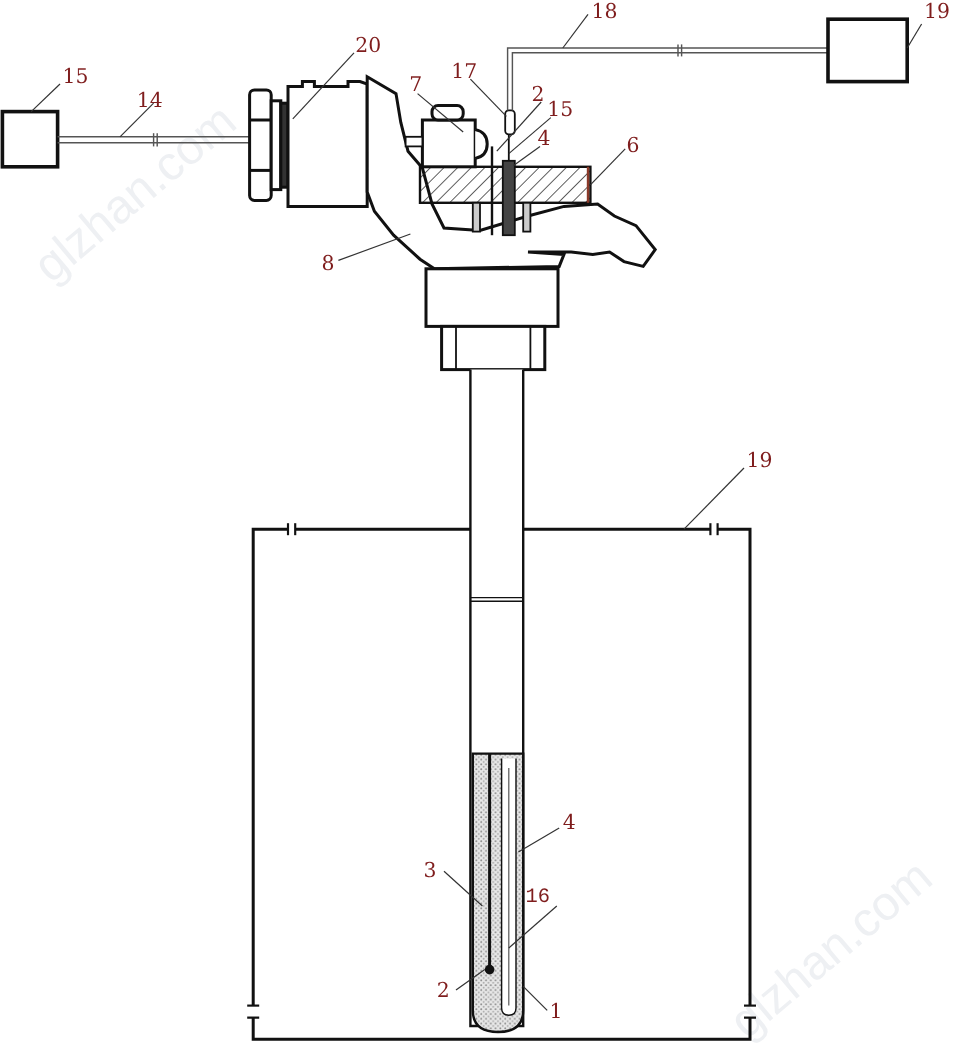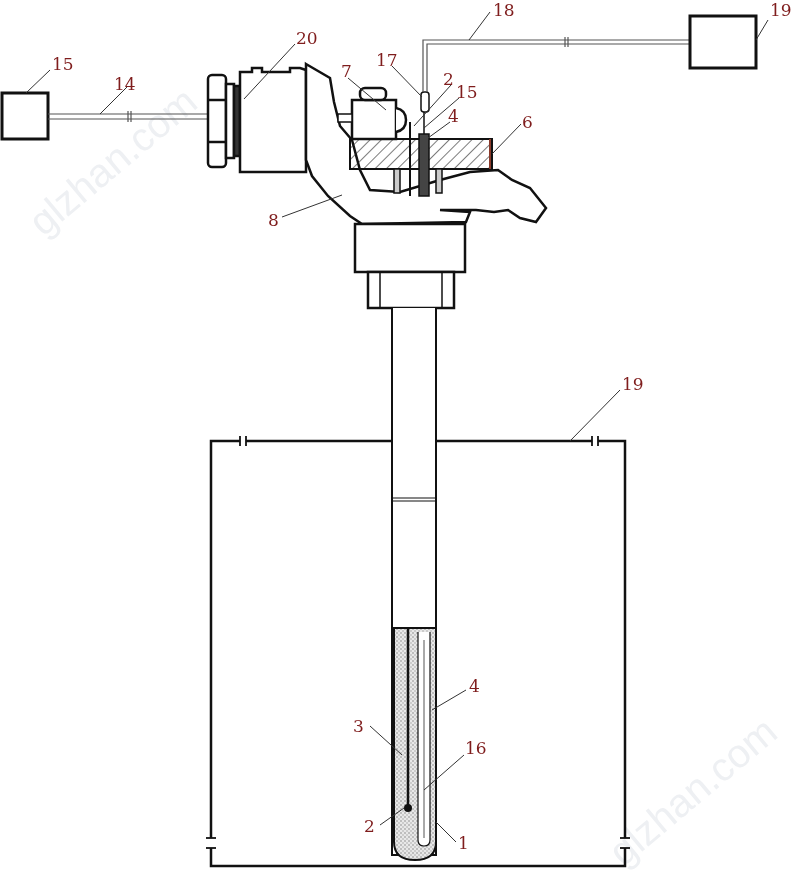--- a/index.html
+++ b/index.html
@@ -155,16 +155,16 @@
   <div class="lbl" style="left:443px;top:71px;">2</div>
   <div class="lbl" style="left:456px;top:84px;">15</div>
   <div class="lbl" style="left:448px;top:108px;">4</div>
   <div class="lbl" style="left:522px;top:114px;">6</div>
   <div class="lbl" style="left:268px;top:212px;">8</div>
   <div class="lbl" style="left:493px;top:2px;">18</div>
   <div class="lbl" style="left:770px;top:2px;">19</div>
   <div class="lbl" style="left:622px;top:376px;">19</div>
   <div class="lbl" style="left:469px;top:678px;">4</div>
   <div class="lbl" style="left:353px;top:718px;">3</div>
-  <div class="lbl" style="left:465px;top:740px;">16</div>
+  <div class="lbl" style="left:438px;top:740px;font-family:Liberation Mono, monospace;">16</div>
   <div class="lbl" style="left:364px;top:818px;">2</div>
   <div class="lbl" style="left:458px;top:835px;">1</div>
 </div>
 
 </body></html>

